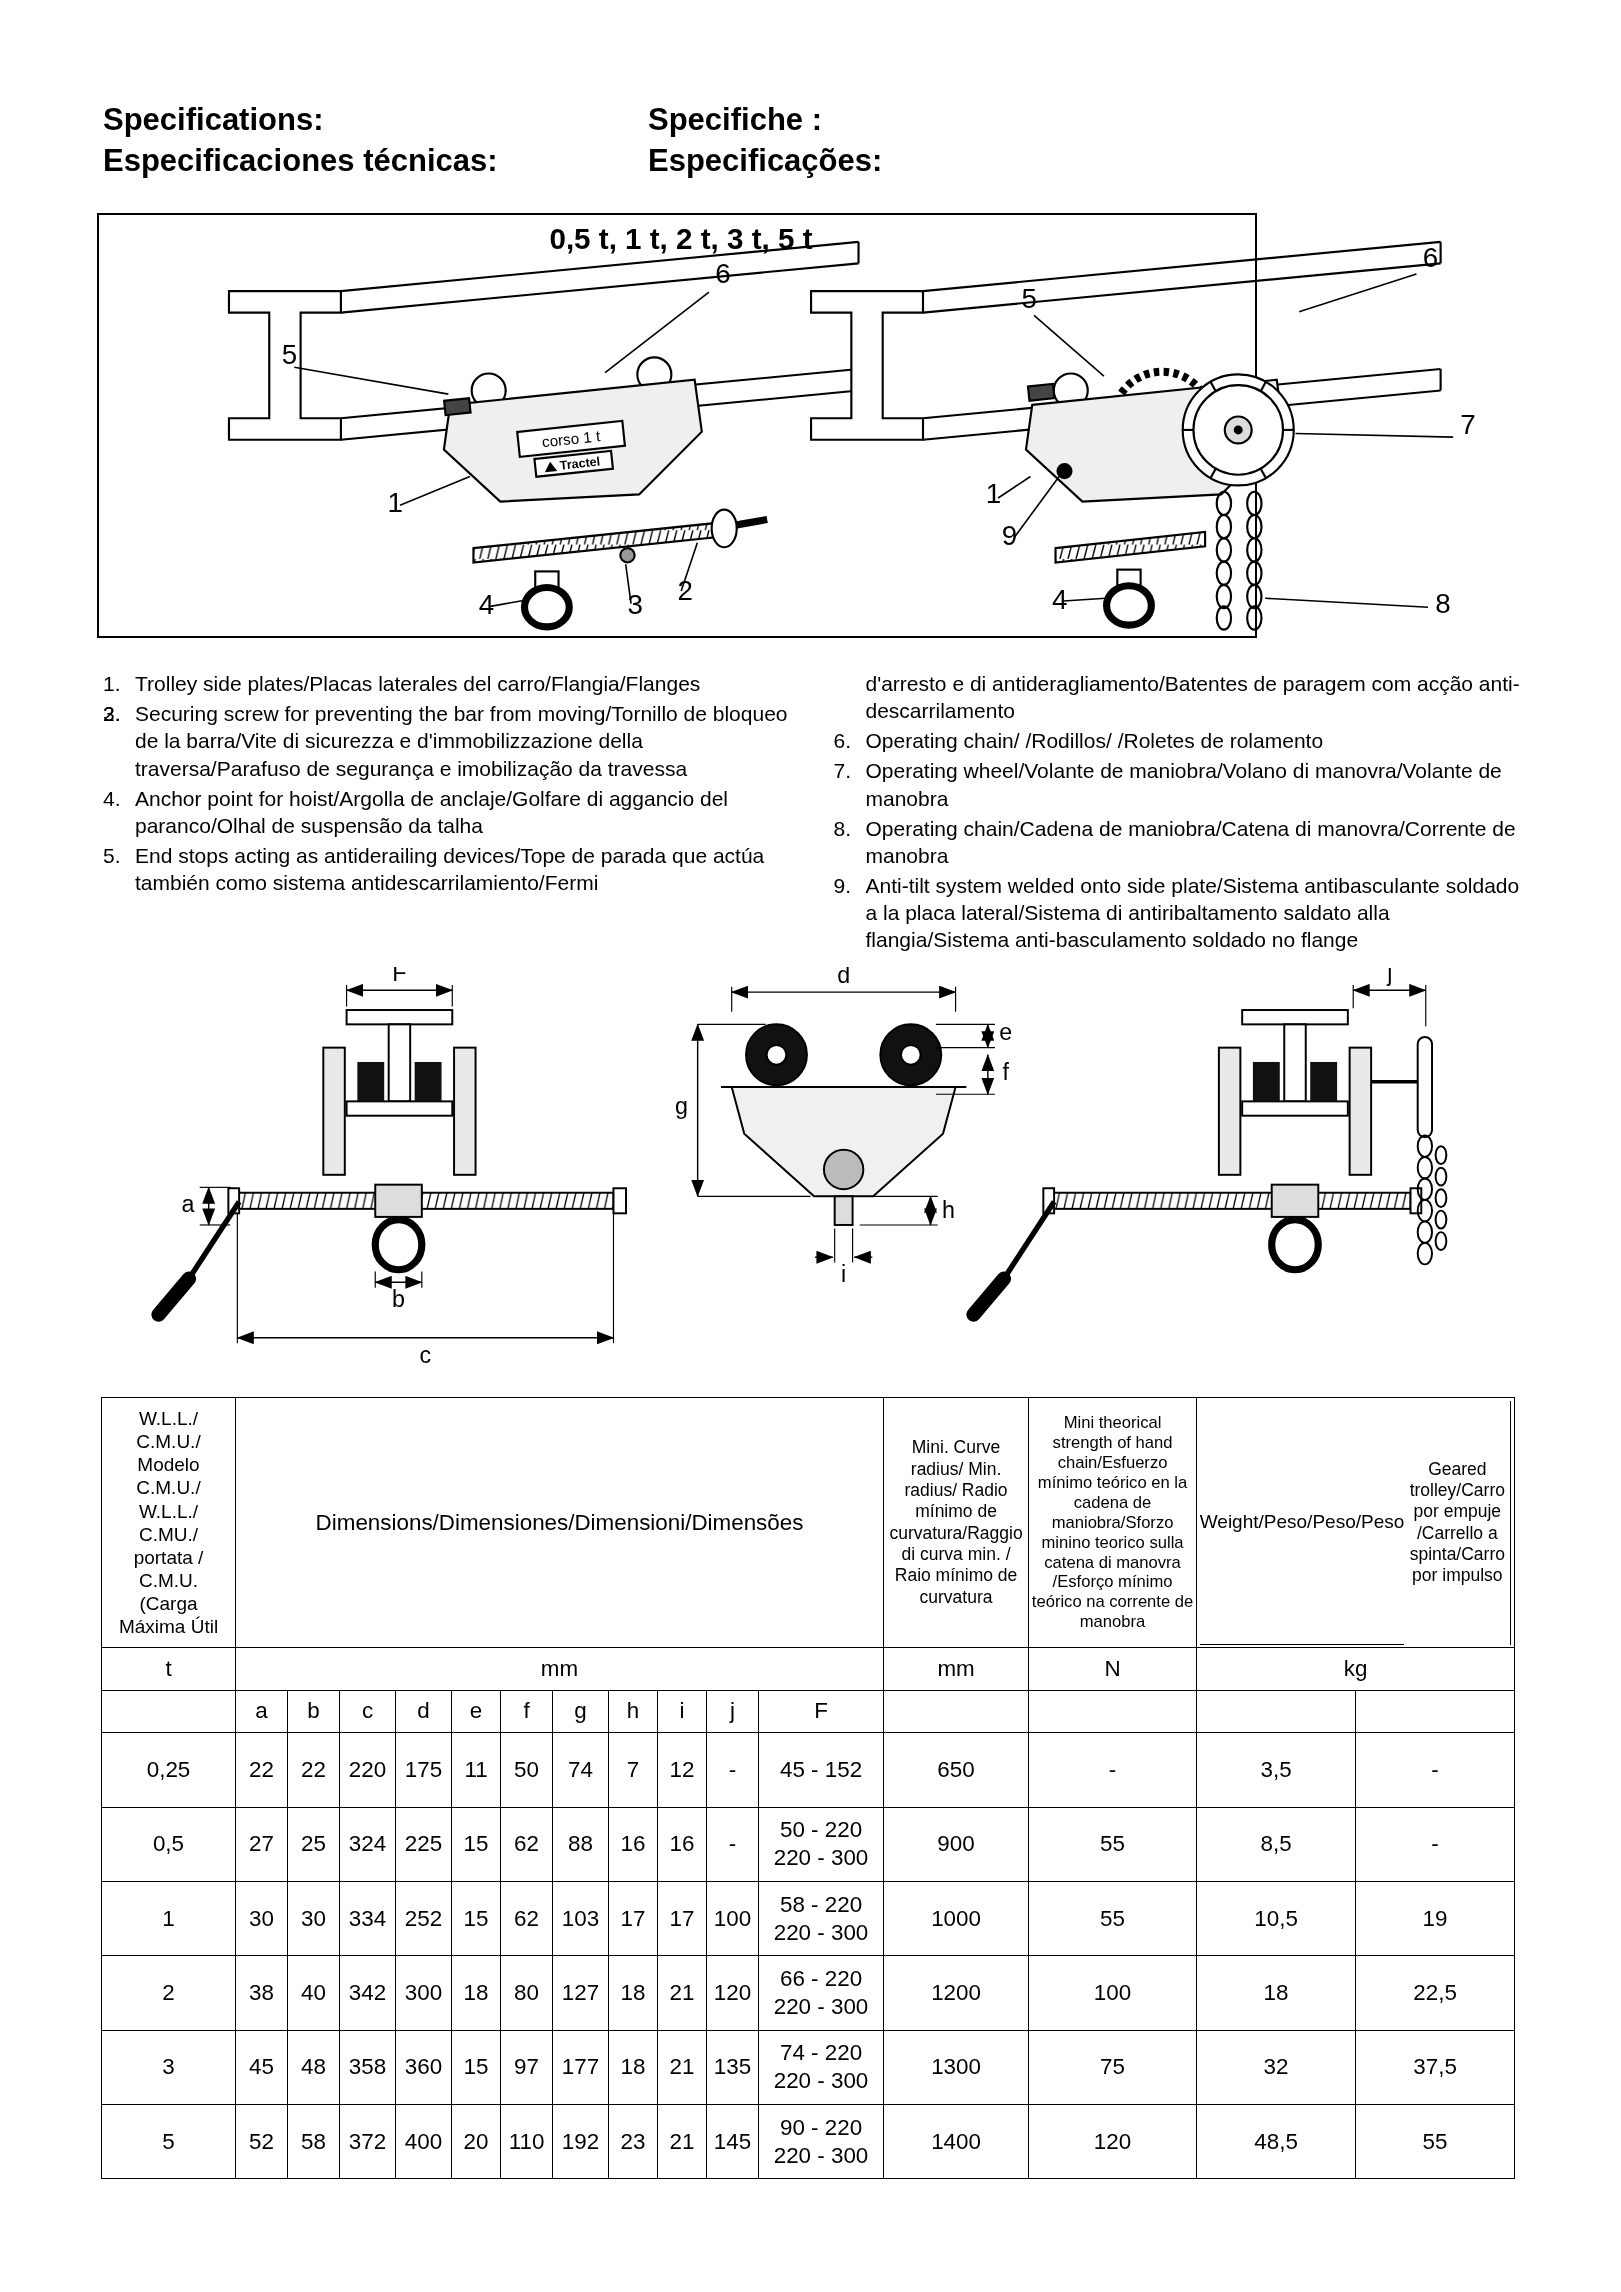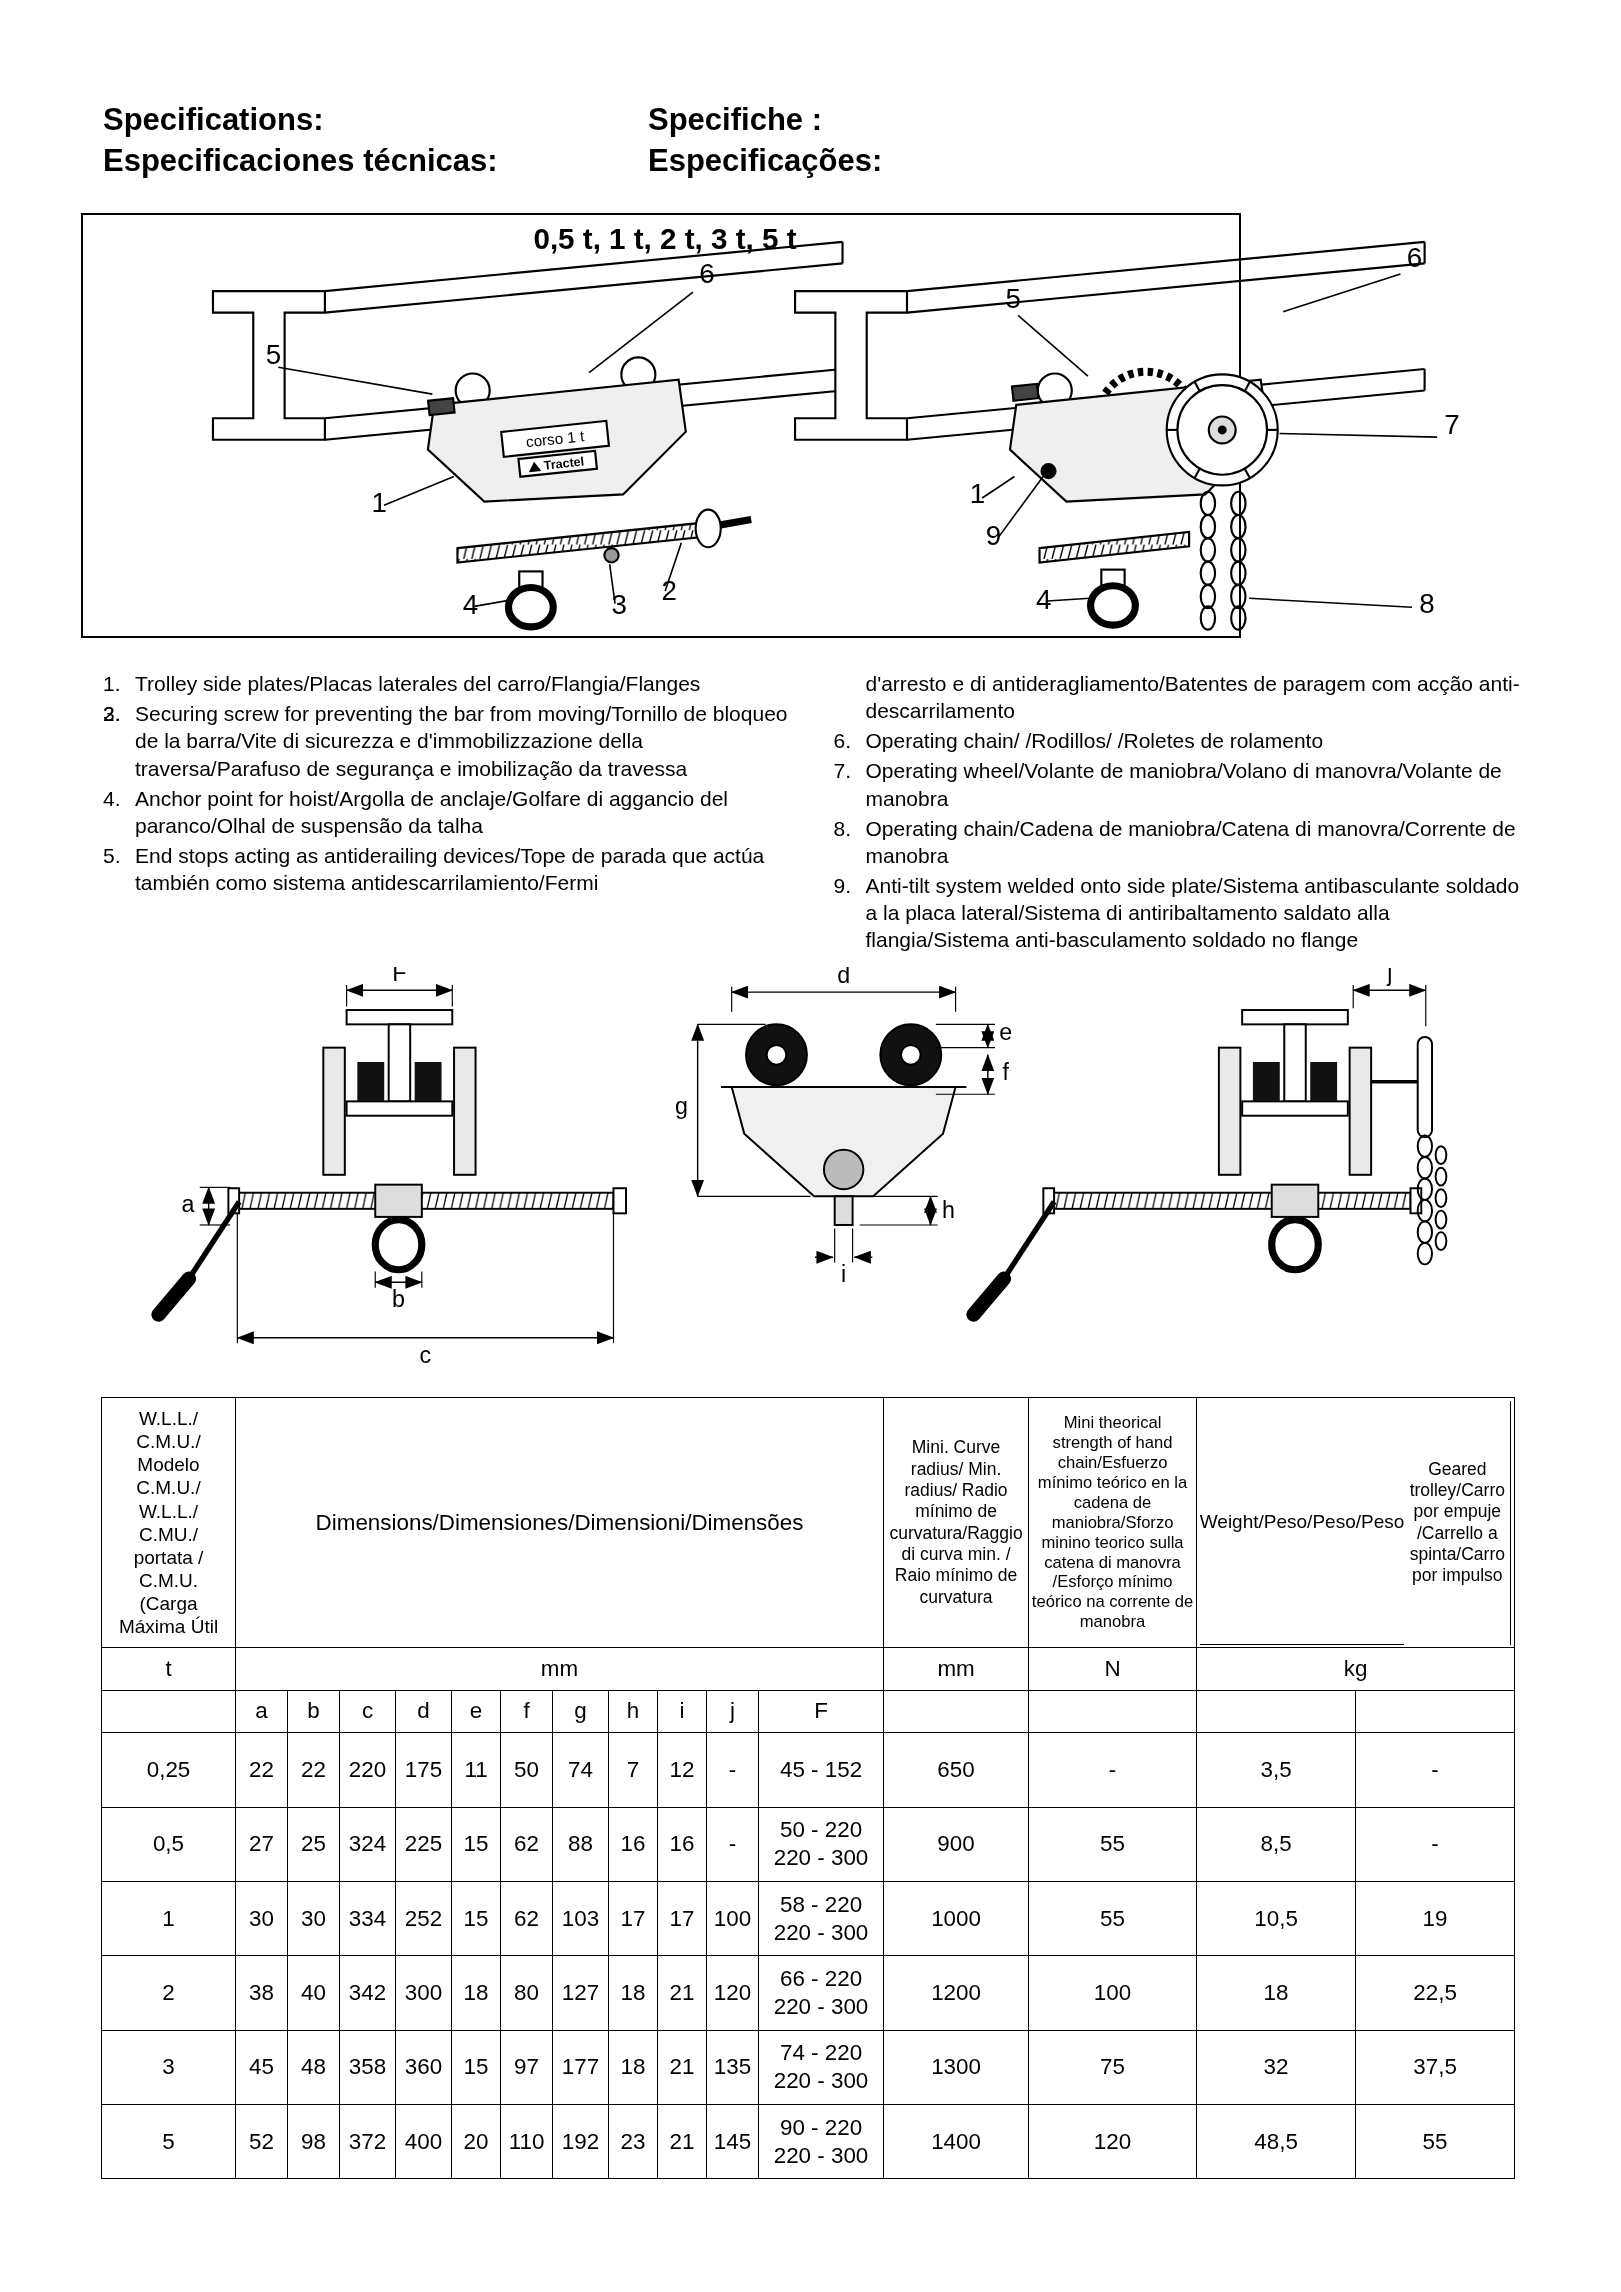--- a/index.html
+++ b/index.html
@@ -6,21 +6,21 @@
   body{width:1621px;height:2293px;background:#fff;color:#000;
        font-family:"Liberation Sans",sans-serif;position:relative;}
   .page{position:absolute;inset:0;padding-left:20px;}
 
   
   .title-block{position:absolute;font-size:31px;font-weight:bold;line-height:1.32;}
   #title-left{left:103px;top:100px;}
   #title-right{left:648px;top:100px;}
 
   
-  .figure-box{position:absolute;left:81px;top:213px;width:1160px;height:425px;
+  .figure-box{position:absolute;left:97px;top:213px;width:1160px;height:425px;
               border:2.2px solid #000;box-sizing:border-box;}
   .figure-title{position:absolute;left:224px;top:7.2px;width:716px;text-align:center;
                 font-size:29.6px;font-weight:bold;}
   .figure-svg{position:absolute;left:0;top:0;width:1408px;height:420px;}
 
   
   .legend{position:absolute;left:103px;top:670px;width:1420px;display:flex;gap:41px;
           font-size:21px;line-height:1.3;}
   .legend-col{flex:1;}
   .legend-item{position:relative;padding-left:32px;margin-bottom:2.7px;}
@@ -484,21 +484,21 @@
           <td class="fcol">74 - 220
 220 - 300</td>
           <td>1300</td>
           <td>75</td>
           <td>32</td>
           <td>37,5</td>
         </tr>
         <tr class="data-row">
           <td>5</td>
           <td>52</td>
-          <td>98</td>
+          <td>58</td>
           <td>372</td>
           <td>400</td>
           <td>20</td>
           <td>110</td>
           <td>192</td>
           <td>23</td>
           <td>21</td>
           <td>145</td>
           <td class="fcol">90 - 220
 220 - 300</td>

